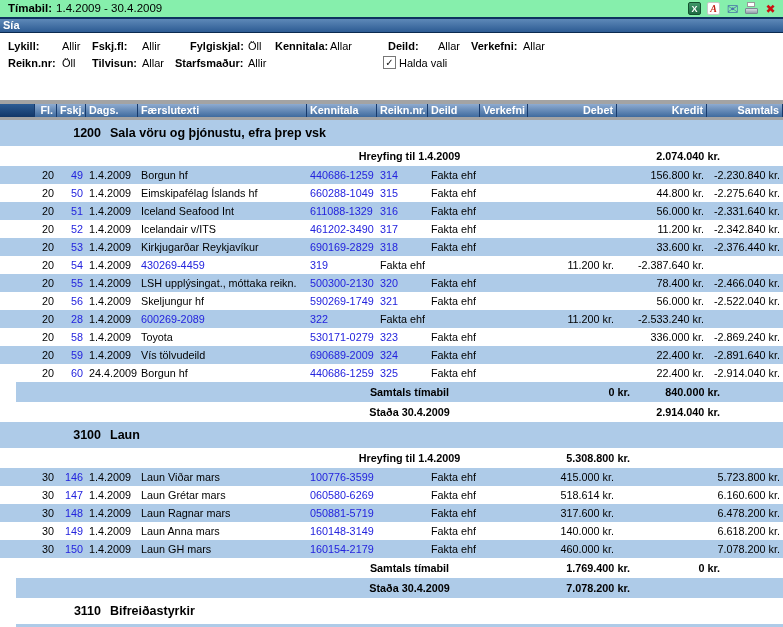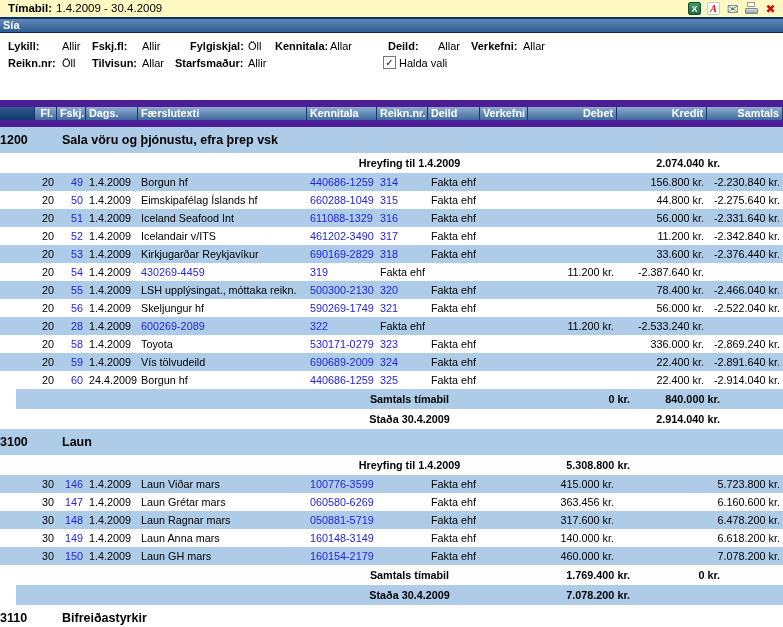--- a/index.html
+++ b/index.html
@@ -2,21 +2,21 @@
 <html><head>
 <meta charset="utf-8">
 <style>
   html,body{margin:0;padding:0;}
   body{
     width:783px;height:627px;overflow:hidden;position:relative;
     background:#fff;color:#000;
     font-family:"Liberation Sans","DejaVu Sans",sans-serif;font-size:11px;
   }
   
-  .titlebar{position:relative;height:17px;padding:2px 4px 0 8px;box-sizing:border-box;background:#fef9c3;}
+  .titlebar{position:relative;height:17px;padding:2px 4px 0 8px;box-sizing:border-box;background:#86efac;}
   .tb-label{font-weight:bold;font-size:11.5px;}
   .tb-value{font-size:11.5px;margin-left:4px;}
   .tb-icons{position:absolute;right:6px;top:1px;display:flex;gap:6px;align-items:center;height:15px;}
   .icn{width:13px;height:13px;display:inline-flex;align-items:center;justify-content:center;
        border-radius:2px;font-size:9px;font-weight:bold;box-sizing:border-box;cursor:pointer;}
   .icn.excel{background:linear-gradient(#3f9768,#1e6b44);color:#fff;border:1px solid #14502f;}
   .icn.pdf{background:#fff;color:#c11c0f;border:1px solid #c9c9c9;font-family:"Liberation Serif",serif;font-style:italic;font-size:10px;}
   .icn.mail{color:#4a74a8;font-size:14px;border-radius:0;}
   .icn.printer{position:relative;border-radius:0;}
   .p-paper{position:absolute;top:0;left:2px;width:8px;height:5px;background:#fff;border:1px solid #9a9a9a;box-sizing:border-box;}
@@ -30,38 +30,38 @@
   
   .filters{position:relative;height:67px;background:#fff;}
   .flabel{position:absolute;font-weight:bold;white-space:nowrap;}
   .fvalue{position:absolute;white-space:nowrap;}
   .checkbox{position:absolute;left:383px;top:23px;width:11px;height:11px;background:#fff;border:1px solid #777;
             display:flex;align-items:center;justify-content:center;font-size:10px;font-weight:bold;color:#111;
             box-sizing:content-box;cursor:pointer;}
   .cb-label{position:absolute;left:399px;top:24px;}
   
   .row{display:grid;grid-template-columns:35px 22px 29px 52px 169px 70px 51px 52px 48px 89px 90px 76px;align-items:center;}
-  .thead{height:27px;line-height:13px;background:#4c1d95;color:#fff;font-weight:bold;font-size:10.8px;}
+  .thead{height:20px;line-height:13px;background:#a3a3a3;color:#fff;font-weight:bold;font-size:10.8px;}
   .hc{background:linear-gradient(#8eabd0,#3e6a9e);border-right:1px solid #16396b;padding:0 3px;
       box-sizing:border-box;overflow:hidden;white-space:nowrap;height:13px;cursor:pointer;}
   .hc0{background:linear-gradient(#2d5c94,#123768);cursor:default;}
   .tbody{font-size:10.8px;}
   .row.entry{height:18px;}
   .row.summary{height:20px;font-weight:bold;margin-left:16px;}
   .row.blue{background:#aecbe8;}
   .c{padding:0 3px;white-space:nowrap;overflow:hidden;box-sizing:border-box;}
   .ra{text-align:right;}
   .link{color:#2323dd;cursor:pointer;}
   .gc15{grid-column:1/6;}
   .gclabel{grid-column:6/9;text-align:center;padding:0 3px;white-space:nowrap;}
   .sd{grid-column:10;}
   .sk{grid-column:11;}
   .ss{grid-column:12;}
   .row.section{display:flex;align-items:center;height:26px;font-weight:bold;font-size:12.5px;}
-  .sec-code{display:inline-block;width:53px;}
+  .sec-code{display:inline-block;width:53px;text-align:right;margin-left:48px;}
   .sec-title{margin-left:9px;}
 </style>
 </head>
 <body>
 
 <div class="titlebar">
   <span class="tb-label">Tímabil:</span><span class="tb-value">1.4.2009 - 30.4.2009</span>
   <div class="tb-icons">
     <span class="icn excel">X</span>
     <span class="icn pdf">A</span>
@@ -338,21 +338,21 @@
     <div class="row entry">
       <span class="c"></span>
       <span class="c ra">30</span>
       <span class="c ra link">147</span>
       <span class="c">1.4.2009</span>
       <span class="c">Laun Grétar mars</span>
       <span class="c link">060580-6269</span>
       <span class="c link"></span>
       <span class="c">Fakta ehf</span>
       <span class="c"></span>
-      <span class="c ra">363.456 kr.</span>
+      <span class="c ra">518.614 kr.</span>
       <span class="c ra"></span>
       <span class="c ra">6.160.600 kr.</span>
     </div>
     <div class="row entry blue">
       <span class="c"></span>
       <span class="c ra">30</span>
       <span class="c ra link">148</span>
       <span class="c">1.4.2009</span>
       <span class="c">Laun Ragnar mars</span>
       <span class="c link">050881-5719</span>

